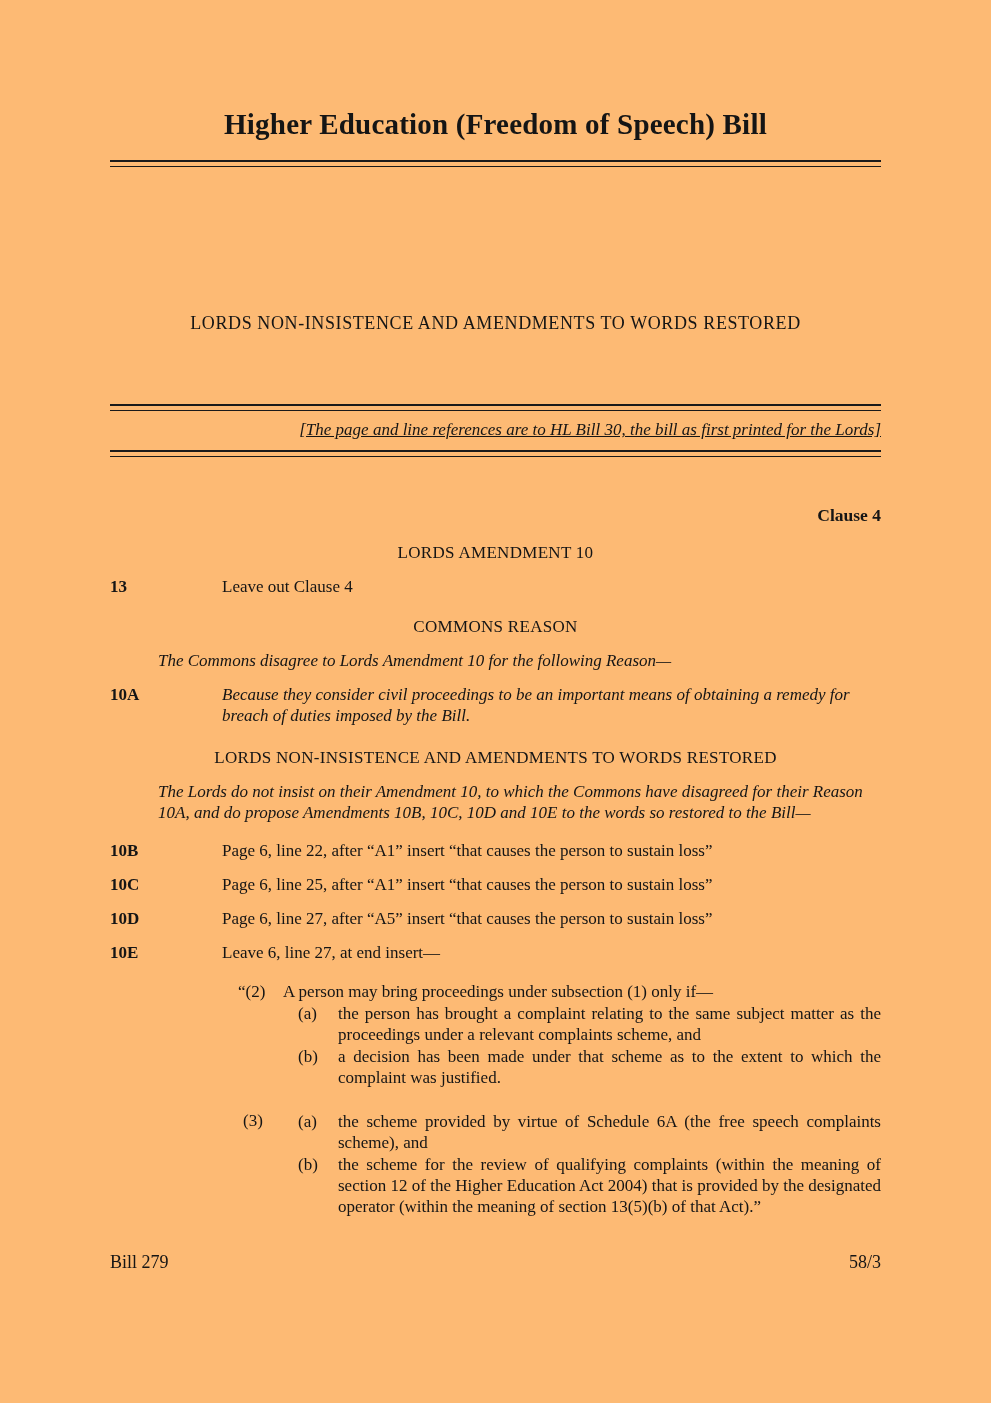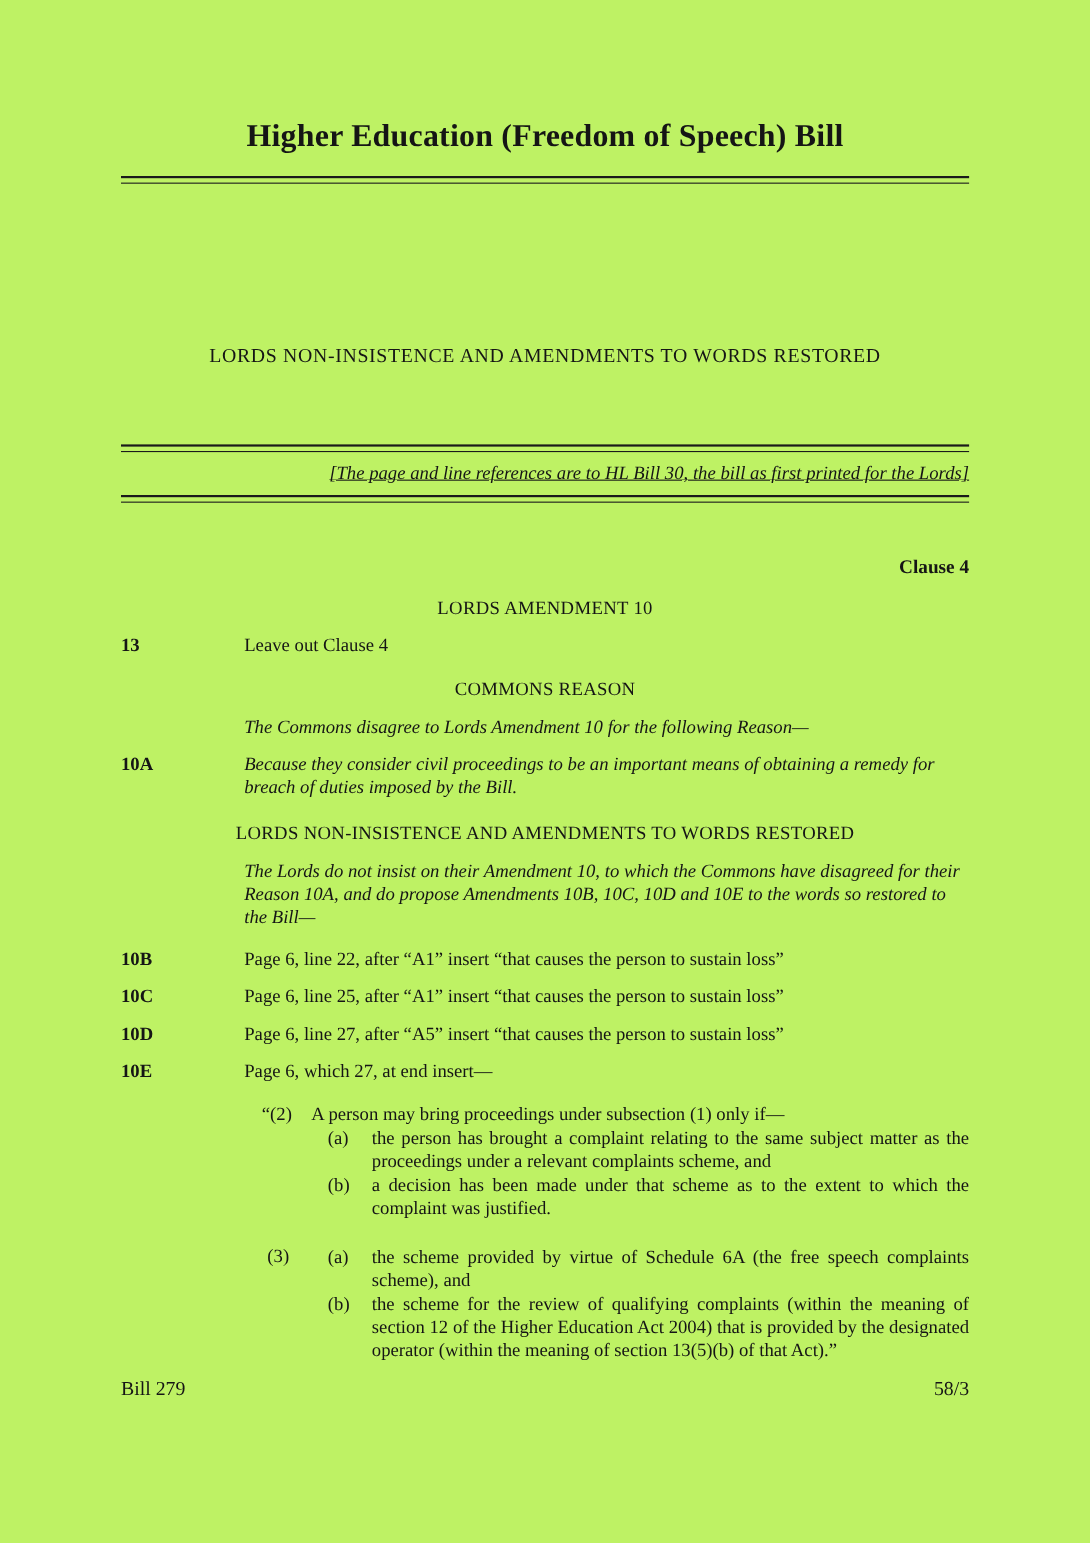--- a/index.html
+++ b/index.html
@@ -1,20 +1,20 @@
 <!DOCTYPE html>
 <html><head>
 <meta charset="utf-8">
 <style>
   * { box-sizing: border-box; }
   html, body { margin: 0; padding: 0; background: #ffffff; }
   .page {
     width: 991px;
     height: 1403px;
-    background: #bef264;
+    background: #fdba74;
     position: relative;
     font-family: "Liberation Serif", serif;
     color: #151515;
     overflow: hidden;
     padding-left: 27px;
   }
   .inner {
     position: absolute;
     left: 110px;
     top: 0;
@@ -73,21 +73,21 @@
     font-size: 17px;
     line-height: 21px;
   }
   .num {
     width: 112px;
     flex-shrink: 0;
     font-weight: bold;
   }
   .rowtext { flex: 1; }
   .italic-para {
-    margin: 13px 0 0 112px;
+    margin: 13px 0 0 48px;
     font-style: italic;
     font-size: 17px;
     line-height: 21px;
   }
   .sub {
     display: flex;
     margin-left: 128px;
     margin-top: 18px;
     font-size: 17px;
     line-height: 21px;
@@ -165,21 +165,21 @@
       <span class="rowtext">Page 6, line 25, after “A1” insert “that causes the person to sustain loss”</span>
     </div>
 
     <div class="row">
       <span class="num">10D</span>
       <span class="rowtext">Page 6, line 27, after “A5” insert “that causes the person to sustain loss”</span>
     </div>
 
     <div class="row">
       <span class="num">10E</span>
-      <span class="rowtext">Page 6, which 27, at end insert—</span>
+      <span class="rowtext">Leave 6, line 27, at end insert—</span>
     </div>
 
     <div class="sub">
       <span class="sub-marker">“(2)</span>
       <div class="sub-body">
         <p class="sub-text">A person may bring proceedings under subsection (1) only if—</p>
         <div class="item">
           <span class="item-marker">(a)</span>
           <p class="item-text">the person has brought a complaint relating to the same subject matter as the proceedings under a relevant complaints scheme, and</p>
         </div>

